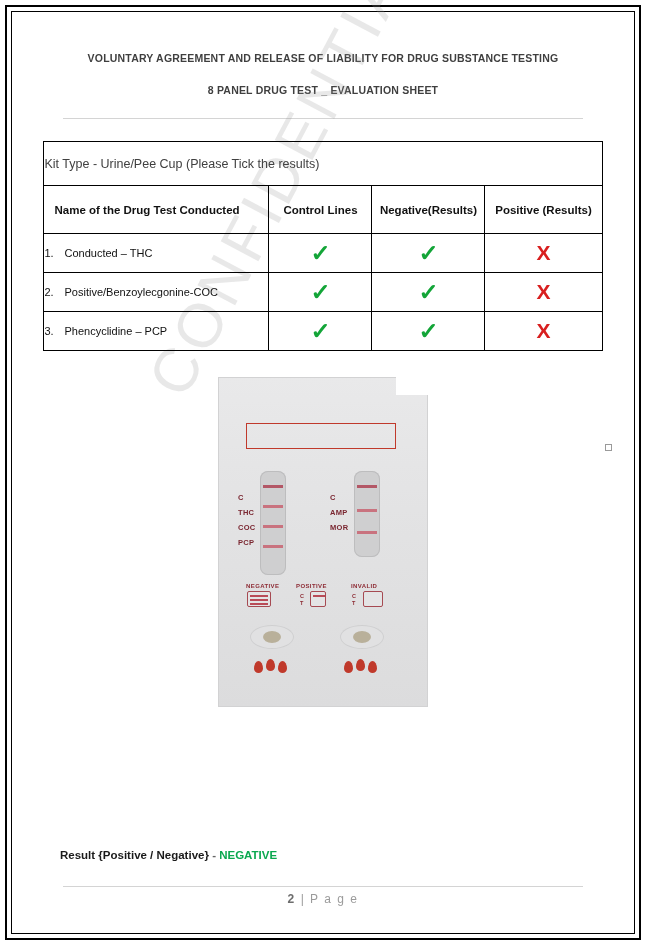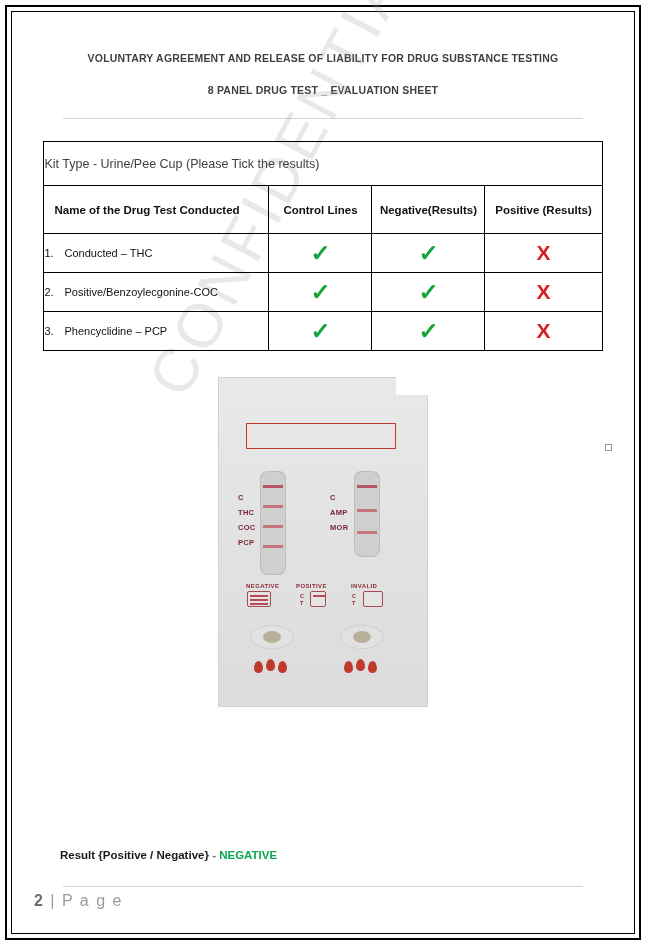--- a/index.html
+++ b/index.html
@@ -279,21 +279,22 @@
     position: absolute;
     left: 29px;
     top: 852px;
     width: 520px;
     border-top: 1px solid #d4d4d4;
   }
   .footer {
     position: absolute;
     left: 0; right: 0;
     top: 858px;
-    font-size: 16px;
+    text-align: center;
+    font-size: 12px;
     color: #9b9b9b;
     letter-spacing: 1.5px;
   }
   .footer b { color: #6d6d6d; }
 </style>
 </head>
 <body>
 
 <div id="page">
   <div class="frame-outer"></div>

